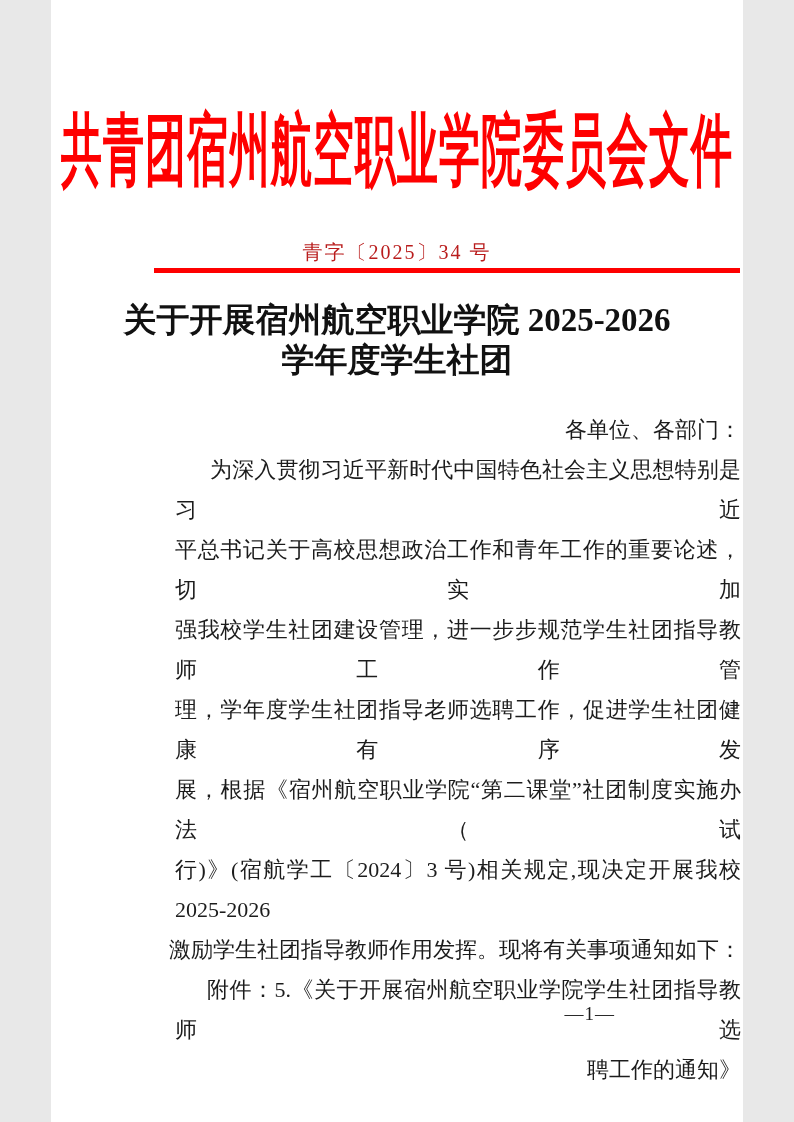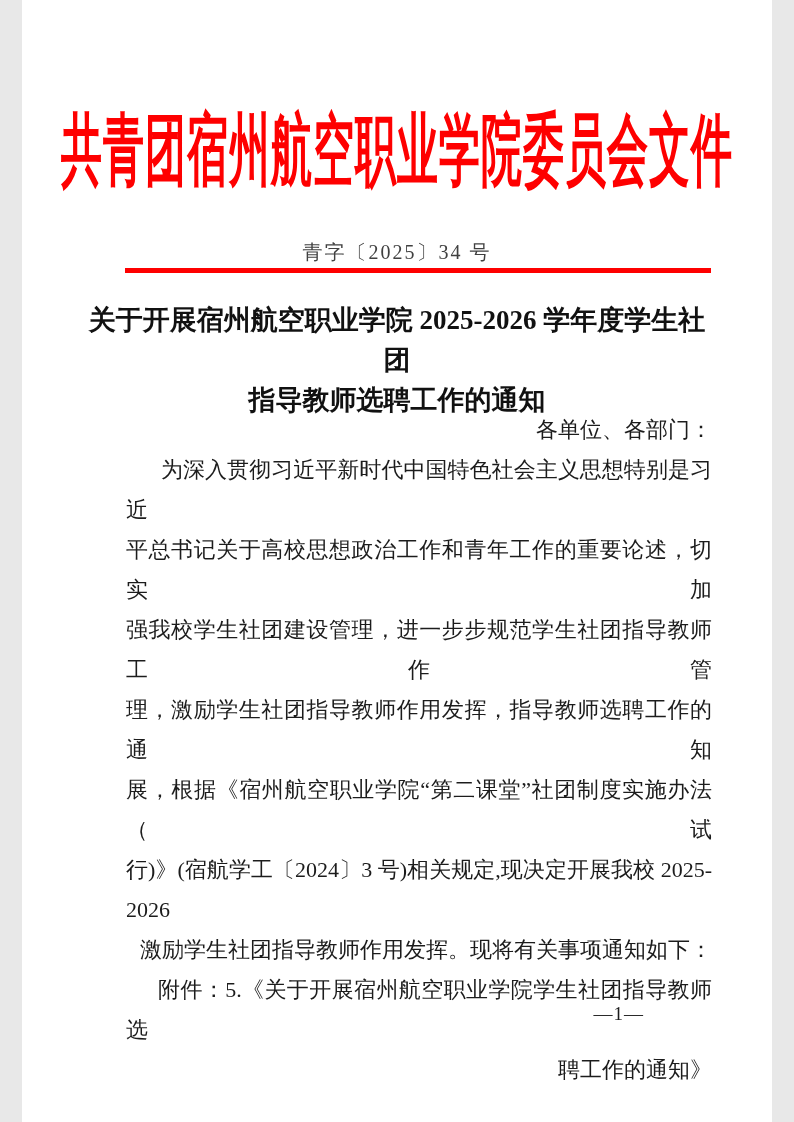--- a/index.html
+++ b/index.html
@@ -1,21 +1,21 @@
 <!DOCTYPE html>
 <html><head>
 <meta charset="utf-8">
 <style>
   * { margin: 0; padding: 0; box-sizing: border-box; }
   html, body { background: #e8e8e8; }
   body { font-family: "Liberation Serif", serif; }
 
   .page {
     position: relative;
-    width: 750px;
+    width: 692px;
     height: 1122px;
     margin: 0 auto;
     background: #ffffff;
     color: #1c1c1c;
     overflow: hidden;
   }
 
   
   .org-title {
     position: absolute;
@@ -40,40 +40,40 @@
   }
 
   .doc-number {
     position: absolute;
     top: 239px;
     left: 0;
     right: 0;
     text-align: center;
     font-size: 20px;
     letter-spacing: 2px;
-    color: #404040;
+    color: #b91c1c;
   }
 
   .red-rule {
     position: absolute;
     top: 268px;
     left: 103px;
     width: 586px;
     height: 5px;
     background: #fe0000;
   }
 
   .doc-title {
     position: absolute;
     top: 300px;
     left: 60px;
     right: 60px;
     text-align: center;
     font-weight: bold;
-    font-size: 27px;
+    font-size: 33px;
     line-height: 40px;
     color: #111111;
   }
 
   .body-block {
     position: absolute;
     top: 410px;
     left: 104px;
     width: 586px;
     font-size: 22px;
@@ -82,20 +82,21 @@
   .line {
     min-height: 40px;
     line-height: 40px;
     text-align: right;
     white-space: normal;
     overflow: hidden;
   }
   .line.justify {
     text-align: justify;
     text-align-last: justify;
+    margin-left: 20px;
   }
   .line.indent-para { text-indent: 35px; }
   .line.indent-att  { text-indent: 32px; }
   .line.indent-cont { padding-left: 85px; }
 
   .page-number {
     position: absolute;
     top: 1003px;
     right: 128px;
     font-size: 19px;
@@ -111,30 +112,29 @@
   <div class="org-title">
     <span class="org-title-text">共青团宿州航空职业学院委员会文件</span>
   </div>
 
   <div class="doc-number">青字〔2025〕34 号</div>
 
   <div class="red-rule"></div>
 
   <div class="doc-title">
     <div>关于开展宿州航空职业学院 2025-2026 学年度学生社团</div>
-    <div>指导教师选聘工作的通知</div>
   </div>
 
   <div class="body-block">
 
   <div class="line">各单位、各部门：</div>
       <div class="line justify indent-para">为深入贯彻习近平新时代中国特色社会主义思想特别是习近</div>
       <div class="line justify">平总书记关于高校思想政治工作和青年工作的重要论述，切实加</div>
       <div class="line justify">强我校学生社团建设管理，进一步步规范学生社团指导教师工作管</div>
-      <div class="line justify">理，激励学生社团指导教师作用发挥，指导教师选聘工作的通知</div>
+      <div class="line justify">理，学年度学生社团指导老师选聘工作，促进学生社团健康有序发</div>
       <div class="line justify">展，根据《宿州航空职业学院“第二课堂”社团制度实施办法（试</div>
       <div class="line justify">行)》(宿航学工〔2024〕3 号)相关规定,现决定开展我校 2025-2026</div>
       <div class="line">激励学生社团指导教师作用发挥。现将有关事项通知如下：</div>
       <div class="line justify indent-att">附件：5.《关于开展宿州航空职业学院学生社团指导教师选</div>
       <div class="line indent-cont">聘工作的通知》</div>
     </div>
 
   <div class="page-number">—1—</div>
 
 </div>

